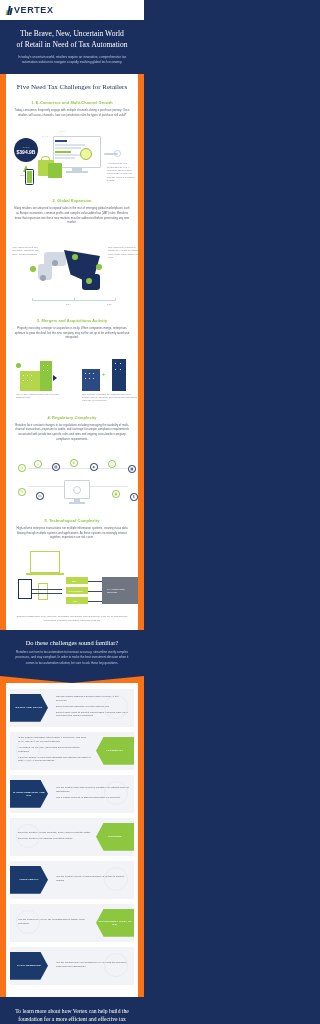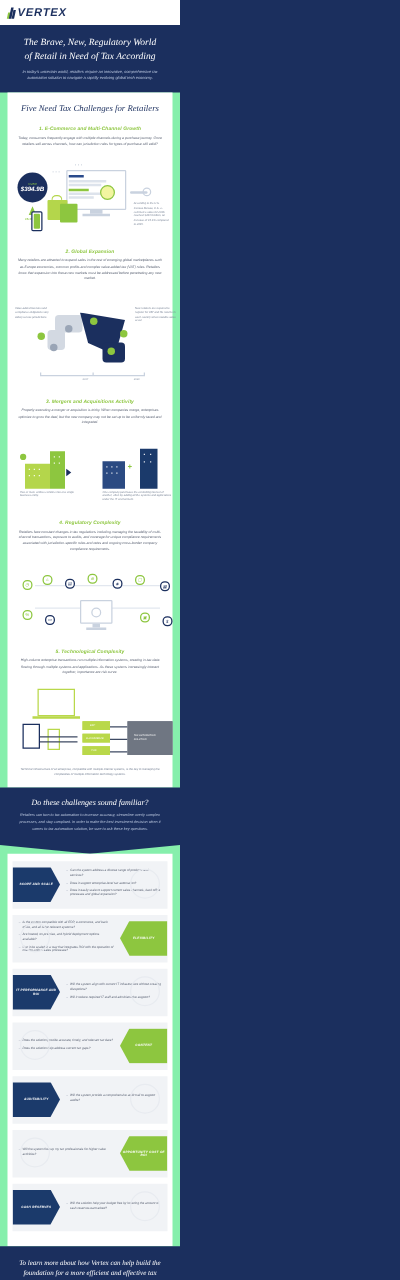--- a/index.html
+++ b/index.html
@@ -3,21 +3,21 @@
 <meta charset="utf-8">
 <style>
   * { margin:0; padding:0; box-sizing:border-box; }
   html,body { width:144px; }
   body {
     width:144px; height:1024px;
     font-family:"Liberation Sans", sans-serif;
     background:#1b2f5e;
     overflow:hidden;
   }
-  .page { width:144px; height:1024px; position:relative; background:#86efac;font-style:italic; }
+  .page { width:144px; height:1024px; position:relative; background:#f97316; }
 
   
   .logobar { background:#ffffff; height:20px; display:flex; align-items:center; padding-left:6px; }
   .vlogo { display:flex; align-items:center; gap:2px; }
   .vmark { display:flex; align-items:flex-end; gap:0.6px; height:9px; }
   .vmark i { display:block; width:1.6px; background:#8dc63f; transform:skewX(-12deg); }
   .vmark i:nth-child(1){ height:5px; }
   .vmark i:nth-child(2){ height:9px; background:#1b2f5e; }
   .vmark i:nth-child(3){ height:7px; background:#1b2f5e; }
   .vtext { font-size:9px; font-weight:bold; color:#1b2f5e; letter-spacing:0.6px; }
@@ -138,22 +138,22 @@
           <i></i>
           <i></i>
           <i></i>
         </span>
       <span class="vtext">VERTEX</span>
     </div>
   </div>
 
   <div class="hero">
     <h1>
-      <span>The Brave, New, Regulatory World</span><br>
-      <span>of Retail in Need of Tax According</span>
+      <span>The Brave, New, Uncertain World</span><br>
+      <span>of Retail in Need of Tax Automation</span>
     </h1>
     <p>In today's uncertain world, retailers require an innovative, comprehensive tax automation solution to navigate a rapidly evolving global tech economy.</p>
   </div>
 
   <div class="panel">
     <div class="panel-title">Five Need Tax Challenges for Retailers</div>
 
     <div class="sec">
       <div class="sec-h">1. E-Commerce and Multi-Channel Growth</div>
       <div class="sec-p">Today, consumers frequently engage with multiple channels during a purchase journey. Once retailers sell across channels, how can jurisdiction rules for types of purchase still valid?</div>

